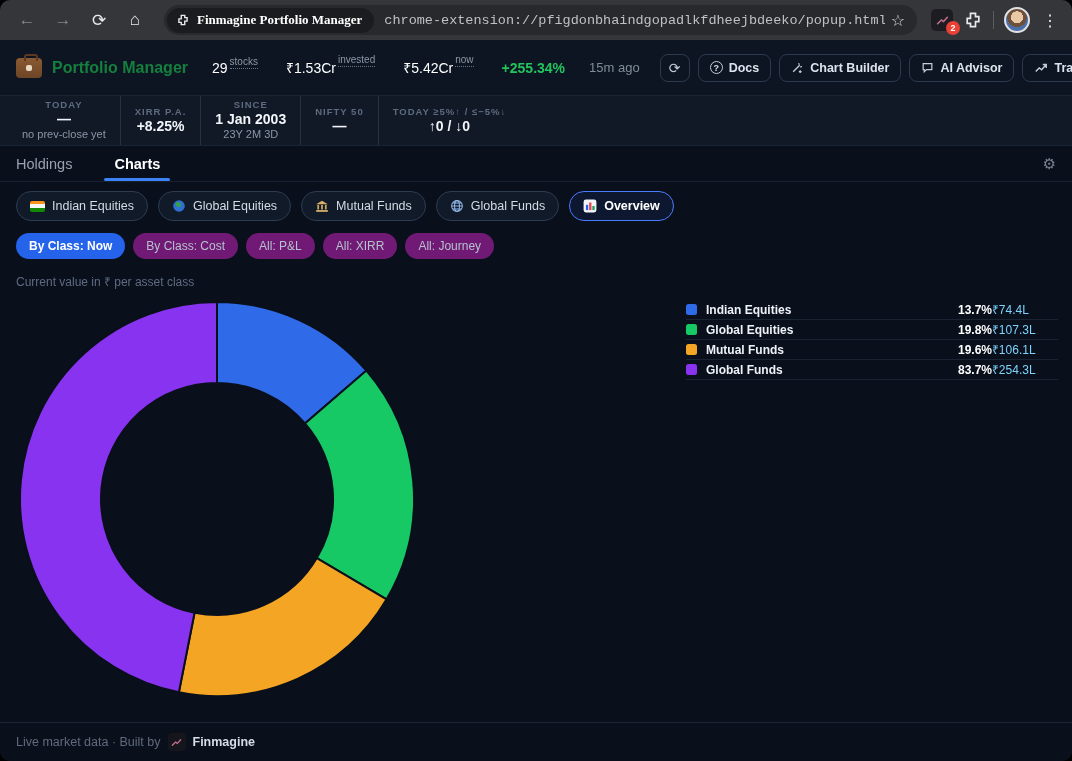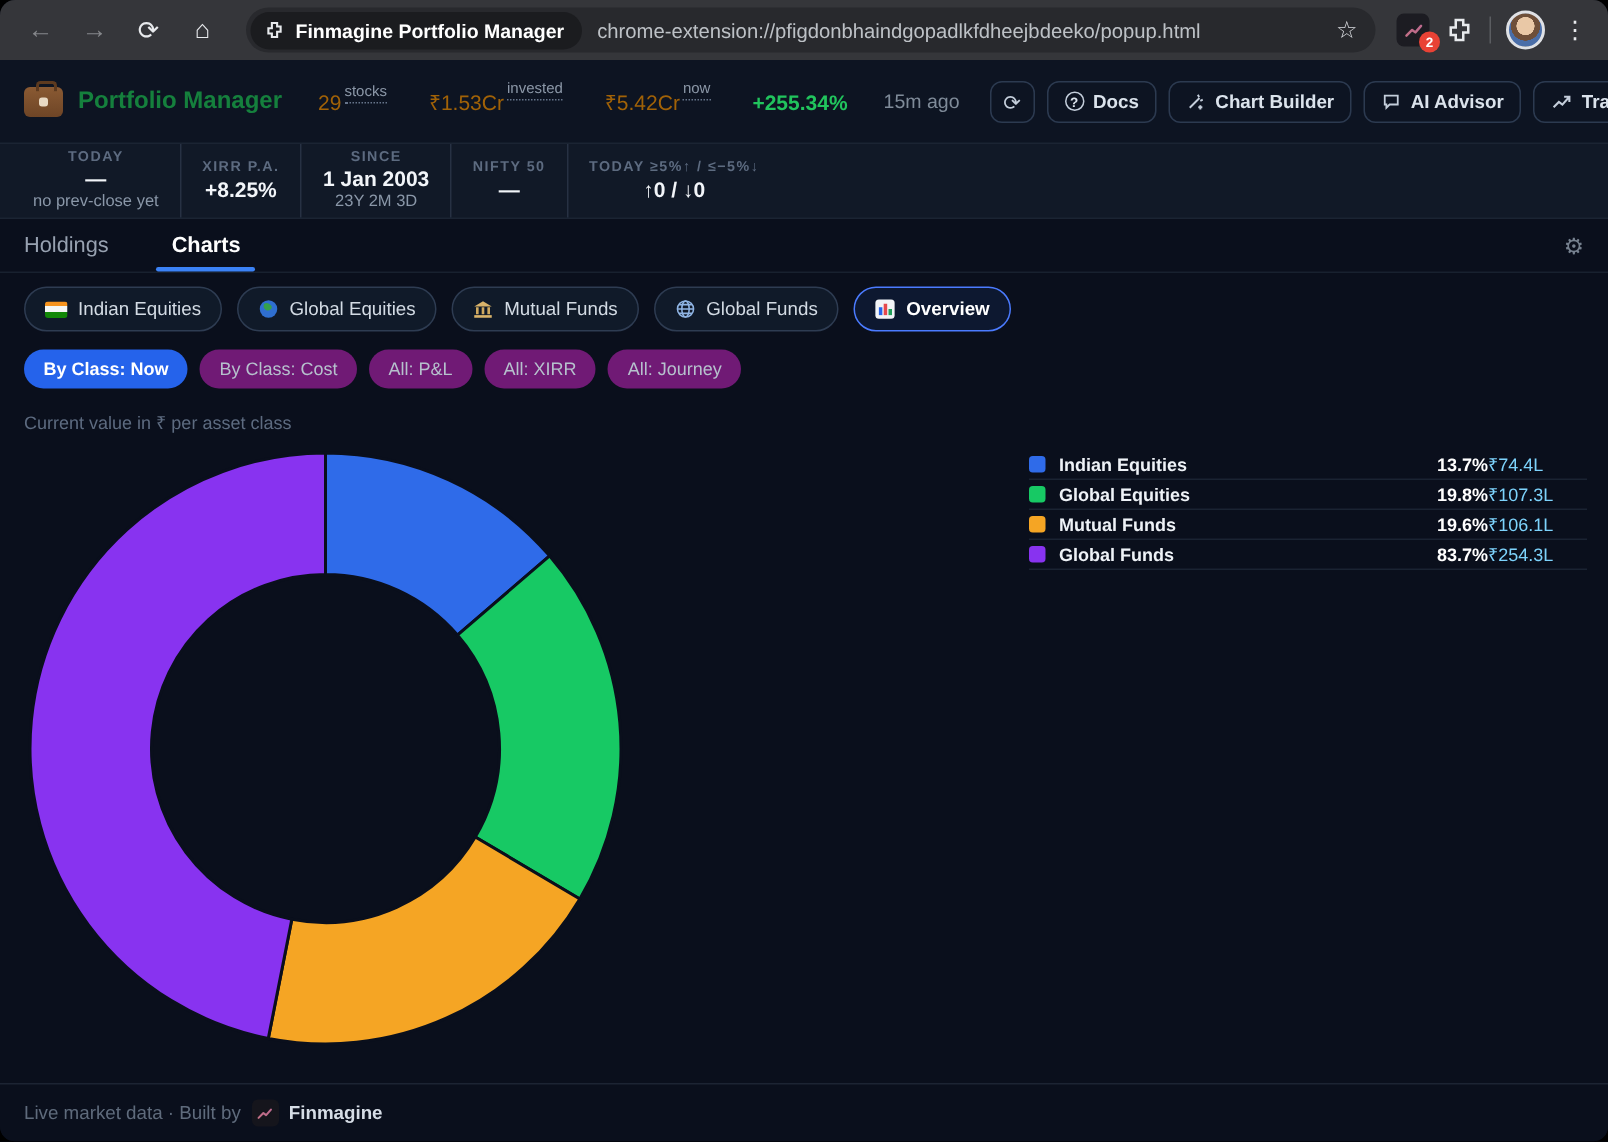--- a/index.html
+++ b/index.html
@@ -6,39 +6,39 @@
   html,body { background:#000; font-family:"Liberation Sans", sans-serif; }
   .window { position:relative; width:1072px; height:761px; border-radius:10px; overflow:hidden; background:#0a0f1c; }
 
   
   .browser-bar { height:40px; background:#35363a; display:flex; align-items:center; padding:0 12px; gap:6px; }
   .nav-btn { width:30px; height:30px; display:flex; align-items:center; justify-content:center; font-size:17px; color:#e8eaed; border-radius:50%; cursor:pointer; flex:0 0 auto; }
   .nav-btn.dim { color:#85878b; }
   .omnibox { flex:1; height:30px; margin:0 8px; background:#28292d; border-radius:15px; display:flex; align-items:center; padding:0 6px 0 3px; min-width:0; }
   .ext-chip { height:25px; background:#1b1c1f; border-radius:13px; display:flex; align-items:center; gap:7px; padding:0 12px 0 9px; flex:0 0 auto; }
   .ext-chip-icon { width:14px; height:14px; color:#e8eaed; }
-  .ext-chip-name { color:#ffffff; font-size:13px; font-weight:bold; white-space:nowrap; }
-  .omni-url { color:#bdc1c6; font-size:13.5px; margin-left:10px; flex:1; white-space:nowrap; overflow:hidden; }
+  .ext-chip-name { color:#ffffff; font-size:13px; font-weight:bold; white-space:nowrap;font-family:Liberation Serif, serif; }
+  .omni-url { color:#bdc1c6; font-size:13.5px; margin-left:10px; flex:1; white-space:nowrap; overflow:hidden;font-family:Liberation Mono, monospace; }
   .star { color:#dadce0; font-size:16px; padding:0 6px; flex:0 0 auto; }
   .tb-right { display:flex; align-items:center; gap:10px; flex:0 0 auto; }
   .ext-logo { position:relative; width:22px; height:22px; background:#1c1c22; border-radius:5px; display:flex; align-items:center; justify-content:center; }
   .ext-badge { position:absolute; right:-7px; bottom:-4px; background:#e94235; color:#fff; font-size:9px; font-weight:bold; width:14px; height:14px; border-radius:50%; display:flex; align-items:center; justify-content:center; }
   .tb-sep { width:1px; height:18px; background:#5b5d61; }
   .avatar { width:26px; height:26px; border-radius:50%; background:radial-gradient(circle at 50% 38%, #e9c8a6 0 34%, #6e4f39 35% 55%, #4a6ea8 56% 100%); border:2px solid #dfe1e5; }
   .kebab { color:#e8eaed; font-size:16px; padding:0 2px; }
 
   
   .app { background:#0a0f1c; color:#e7ecf3; }
   .app-header { height:56px; background:#0d1422; display:flex; align-items:center; padding:0 16px; gap:10px; border-bottom:1px solid #1b2433; }
   .briefcase { width:26px; height:20px; position:relative; background:linear-gradient(#8a5a33,#6e4526); border-radius:4px; flex:0 0 auto; }
   .briefcase:before { content:""; position:absolute; top:-4px; left:8px; width:10px; height:5px; border:2px solid #5d3a1f; border-bottom:none; border-radius:3px 3px 0 0; }
   .briefcase:after { content:""; position:absolute; top:7px; left:10px; width:6px; height:6px; background:#e8d9c3; border-radius:2px; }
   .app-title { font-size:16px; font-weight:bold; color:#15803d; margin-right:14px; white-space:nowrap; }
   .hstat { display:flex; align-items:flex-start; margin-right:18px; white-space:nowrap; }
-  .hstat-val { font-size:14px; color:#a16207; }
+  .hstat-val { font-size:14px; color:#ffffff; }
   .hstat-sup { font-size:10px; color:#8b97a7; margin-left:2px; position:relative; top:-4px; border-bottom:1px dotted #66748a; padding-bottom:1px; }
   .green { color:#21c45d; font-size:14px; font-weight:bold; margin-right:14px; }
   .ago { color:#7f8b99; font-size:13px; margin-right:10px; white-space:nowrap; }
   .hdr-actions { margin-left:auto; display:flex; align-items:center; gap:8px; }
   .icon-btn { width:30px; height:28px; border:1px solid #2c3a50; border-radius:8px; background:transparent; color:#c4cedb; font-size:14px; display:flex; align-items:center; justify-content:center; cursor:pointer; }
   .pill-btn { height:28px; border:1px solid #2c3a50; border-radius:8px; background:transparent; color:#dbe3ec; font-size:12.5px; font-weight:600; display:flex; align-items:center; gap:6px; padding:0 11px; cursor:pointer; white-space:nowrap; }
   .pill-btn svg { flex:0 0 auto; }
   .q-circle { width:13px; height:13px; border:1.3px solid #c4cedb; border-radius:50%; font-size:9px; display:flex; align-items:center; justify-content:center; font-weight:bold; }
 
   

